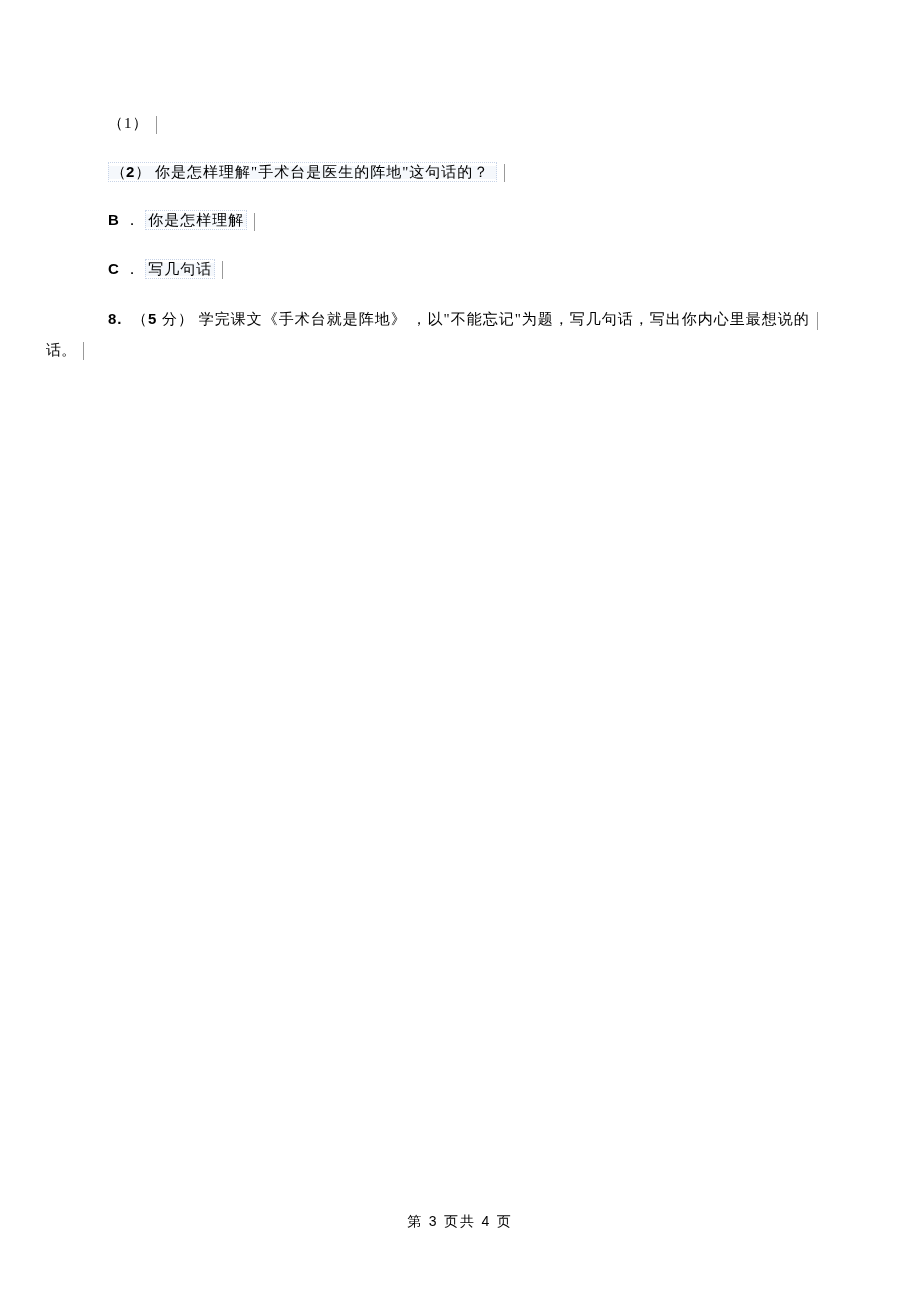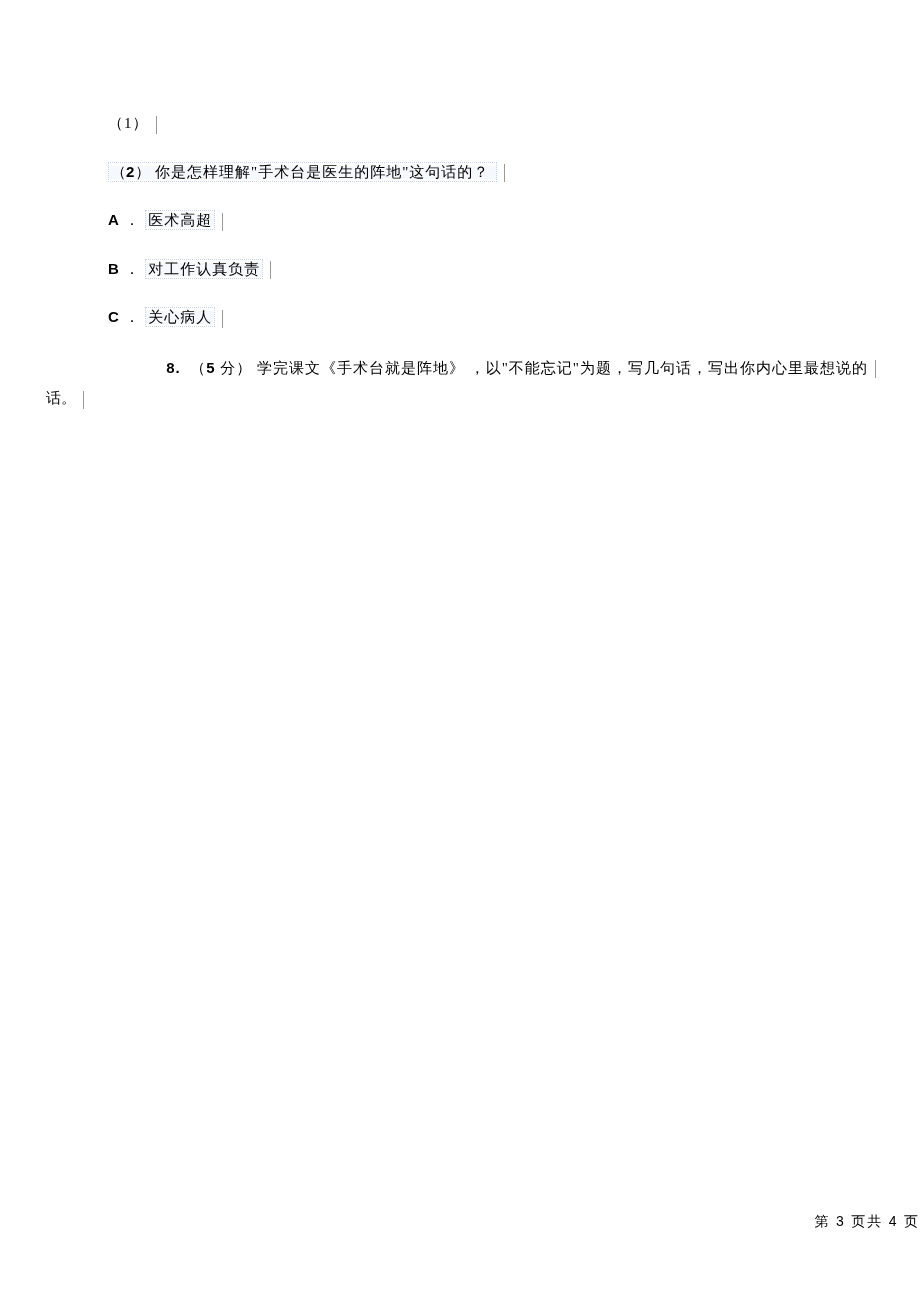--- a/index.html
+++ b/index.html
@@ -45,31 +45,30 @@
     }
     .latin {
       font-family: Arial, sans-serif;
       font-weight: bold;
     }
     .q8-wrapper {
       padding-left: 22px;
       font-size: 15px;
       line-height: 1.7;
       letter-spacing: 1px;
-      text-align: right;
     }
     .q8-continuation {
       margin-top: 8px;
     }
     .footer {
       position: absolute;
       bottom: 72px;
       left: 0;
       width: 920px;
-      text-align: right;
+      text-align: center;
       font-size: 14px;
       letter-spacing: 2px;
       color: #000;
     }
     .footer .latin-num {
       font-family: Arial, sans-serif;
     }
     .paren-space {
       letter-spacing: 0;
     }
@@ -84,33 +83,29 @@
   </div>
 
 
   <div class="line indent">
     <span class="highlighted">
       <span class="paren-space">（</span><span class="latin">2</span><span class="paren-space">）</span><span> 你是怎样理解"手术台是医生的阵地"这句话的？</span>
     </span><span class="cursor-mark"></span>
   </div>
 
 
-  <div class="line indent">
-    <span class="latin">A</span><span> ．</span>
-    <span class="highlighted"> 医术高超</span><span class="cursor-mark"></span>
-  </div>
 
   <div class="line indent">
     <span class="latin">B</span><span> ．</span>
-    <span class="highlighted"> 对工作认真负责</span><span class="cursor-mark"></span>
+    <span class="highlighted"> 你是怎样理解</span><span class="cursor-mark"></span>
   </div>
 
   <div class="line indent">
     <span class="latin">C</span><span> ．</span>
-    <span class="highlighted"> 关心病人</span><span class="cursor-mark"></span>
+    <span class="highlighted"> 写几句话</span><span class="cursor-mark"></span>
   </div>
 
   <div class="q8-wrapper">
     <span class="latin">8.</span>&nbsp;&nbsp;<span>（<span class="latin">5</span> 分）</span><span> 学完课文《手术台就是阵地》   ，以"不能忘记"为题，写几句话，写出你内心里最想说的</span><span class="cursor-mark"></span>
   </div>
   <div class="q8-continuation" style="font-size:15px; margin-left:-40px;">
     <span>话。</span><span class="cursor-mark"></span>
   </div>
 
 </div>

